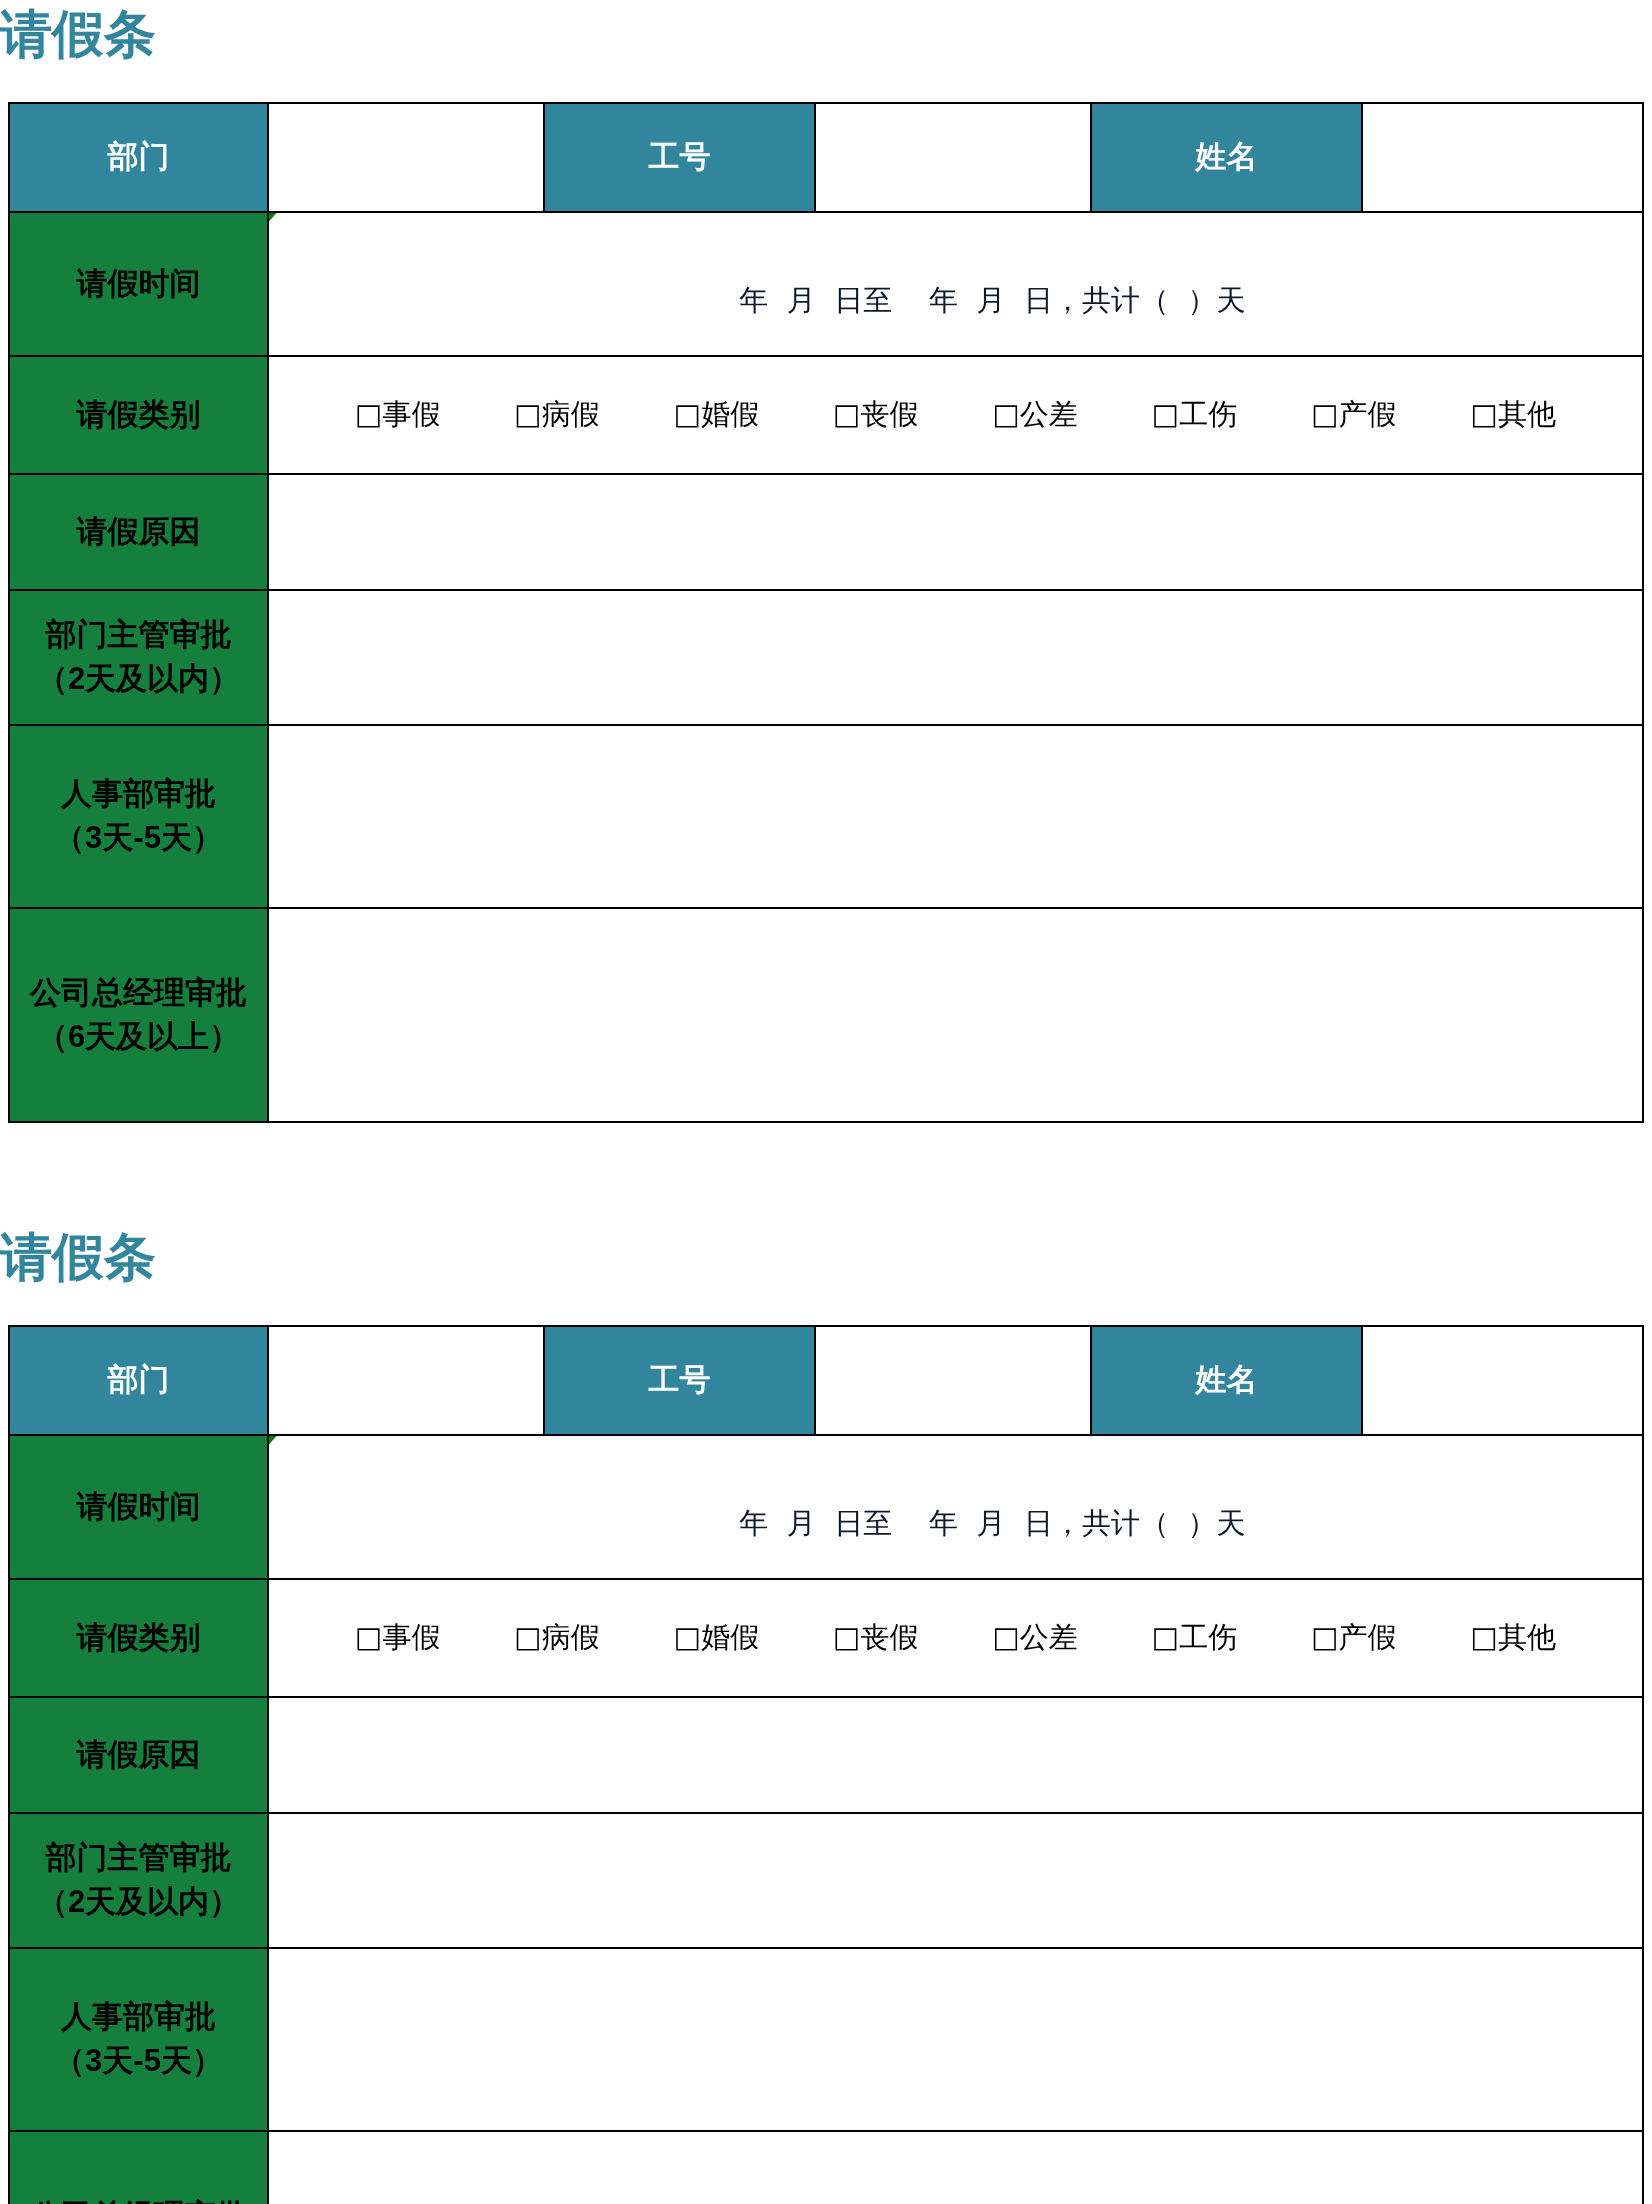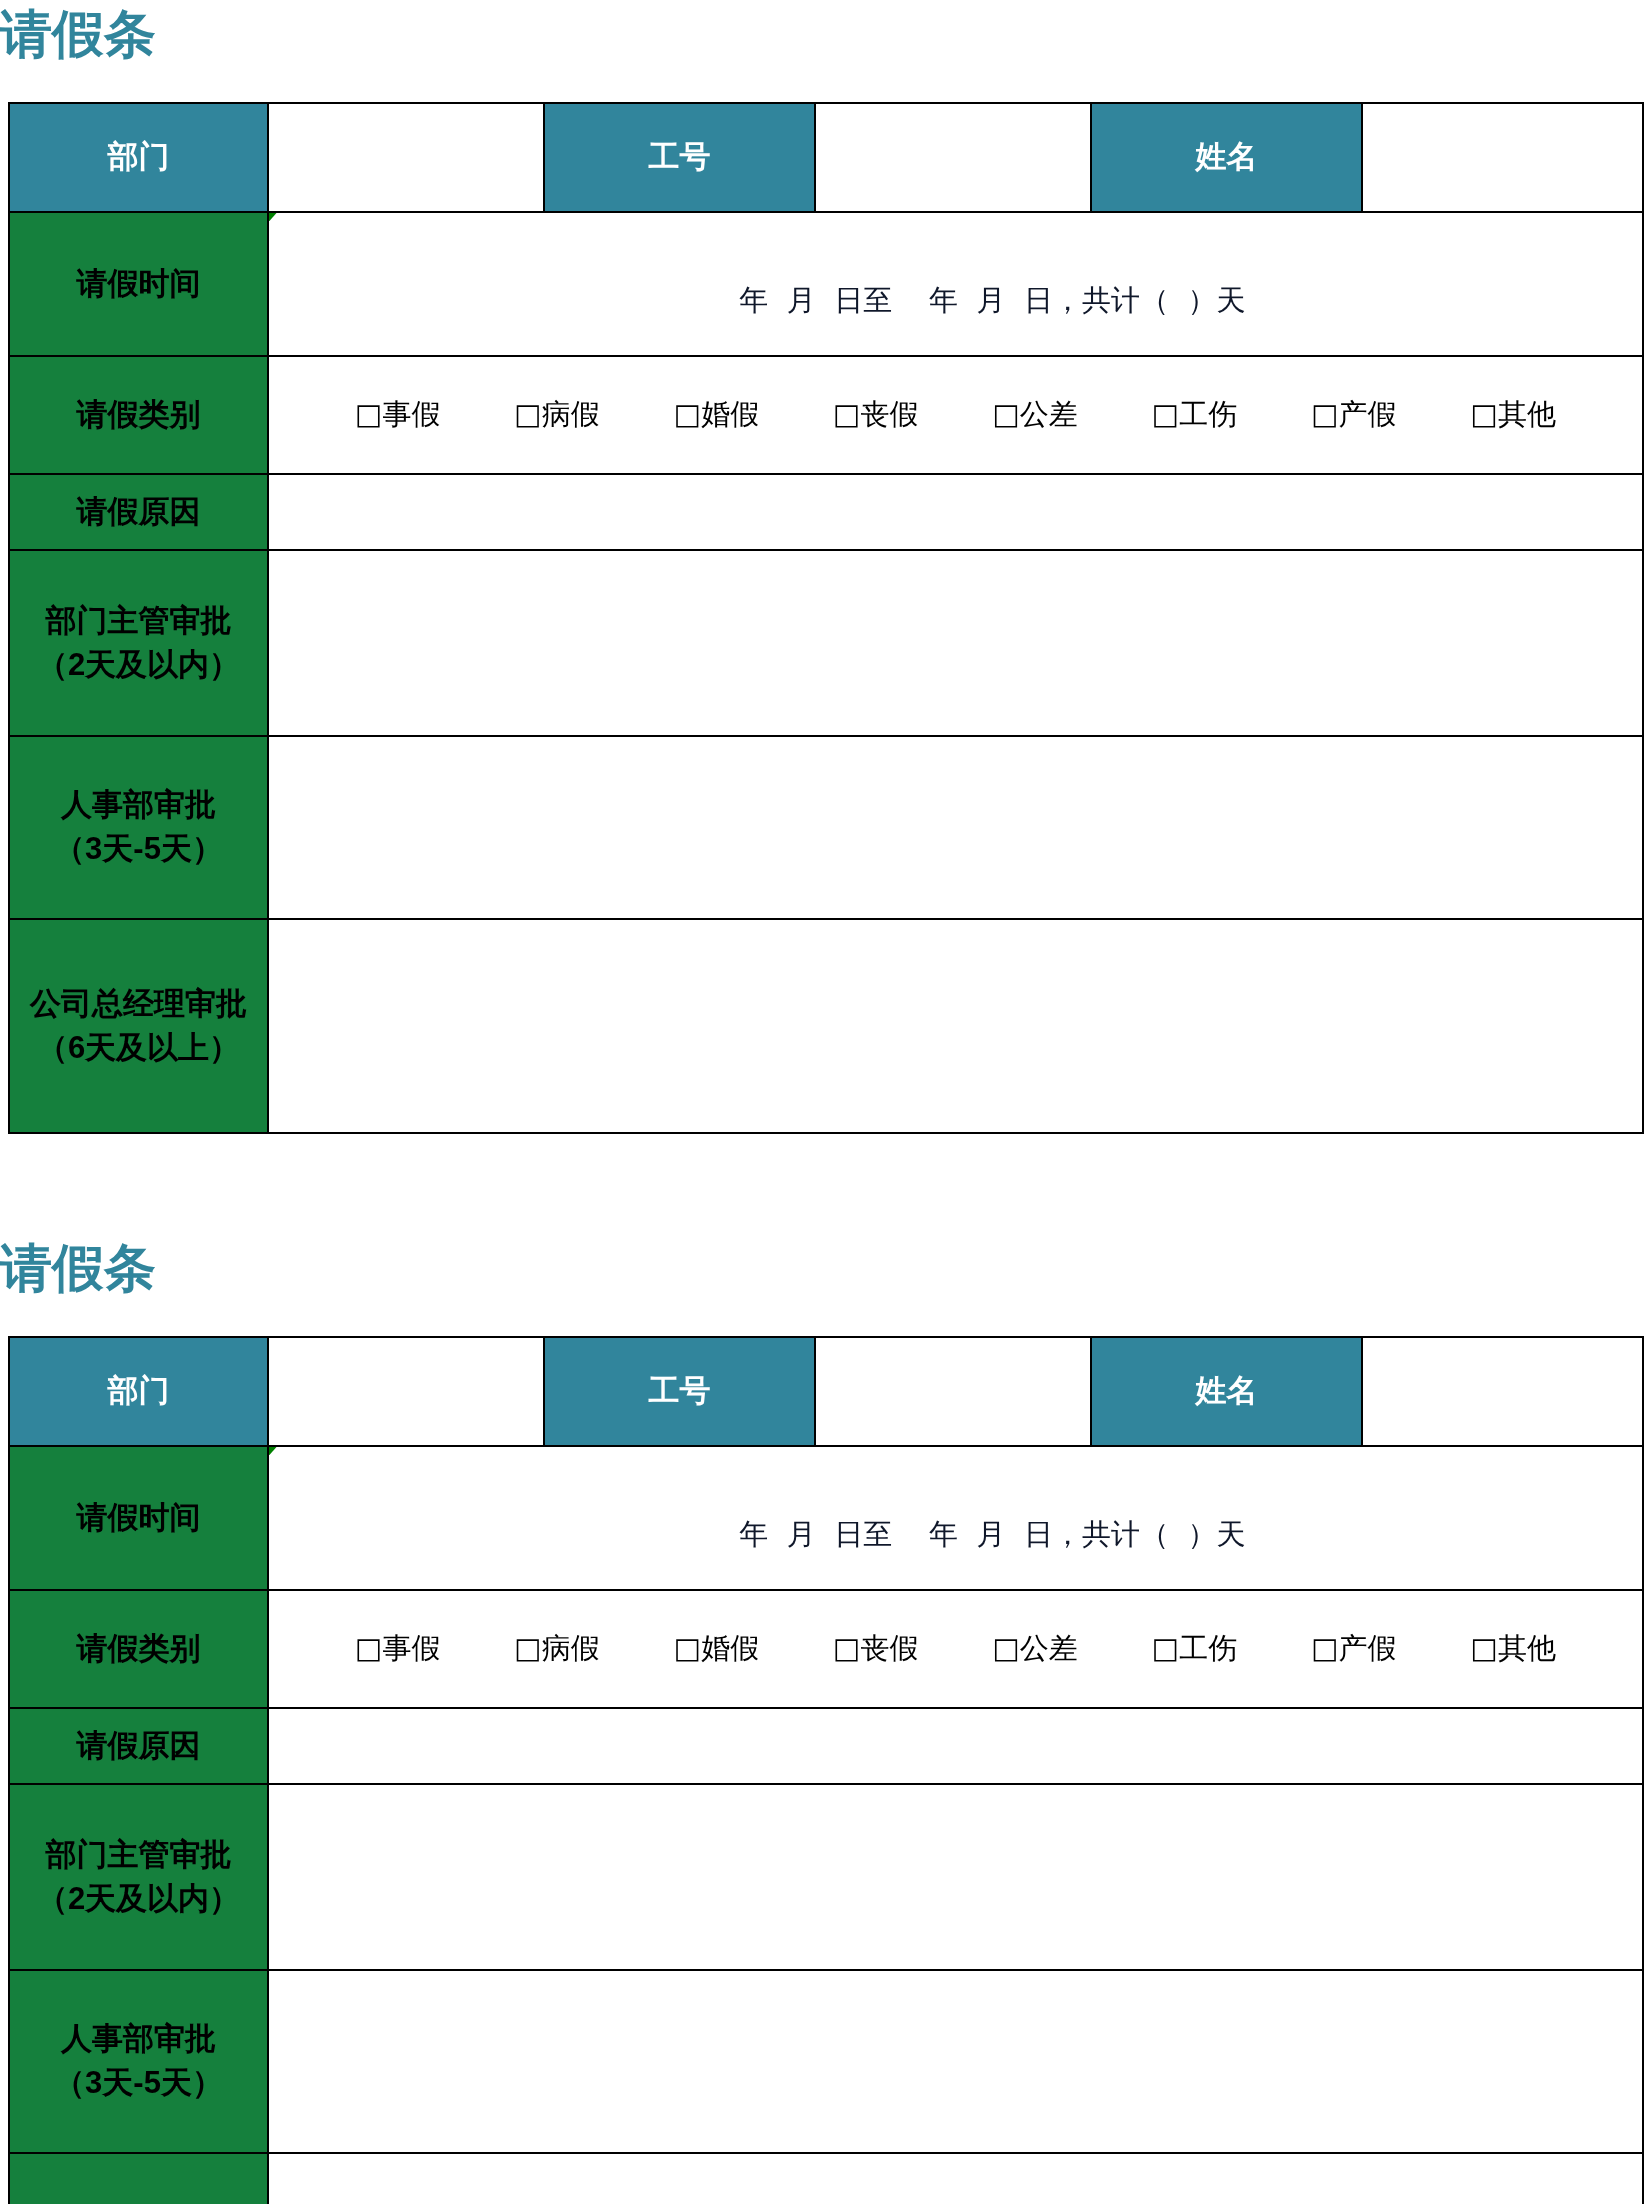--- a/index.html
+++ b/index.html
@@ -18,22 +18,22 @@
   .form.second .form-title { padding-top:106px; }
   table.leave-table {
     width:1633px; margin:40px auto 0; border-collapse:collapse; table-layout:fixed;
   }
   .leave-table th, .leave-table td {
     border:2.9px solid var(--border); padding:0; overflow:hidden;
   }
   tr.r1 { height:109px;font-family:Liberation Mono, monospace; }
   tr.r2 { height:99px; }
   tr.r3 { height:118px; }
-  tr.r4 { height:76px;margin-left:20px; }
-  tr.r5 { height:186px; }
+  tr.r4 { height:116px;margin-left:20px; }
+  tr.r5 { height:135px; }
   tr.r6 { height:183px; }
   tr.r7 { height:214px; }
   th.head-teal {
     background:var(--accent); color:#ffffff;
     font-weight:bold; font-size:31px; text-align:center; vertical-align:middle;
   }
   th.row-label {
     background:#15803d; color:#000000; font-weight:bold; font-size:31px;
     line-height:44px; text-align:center; vertical-align:middle;
   }

